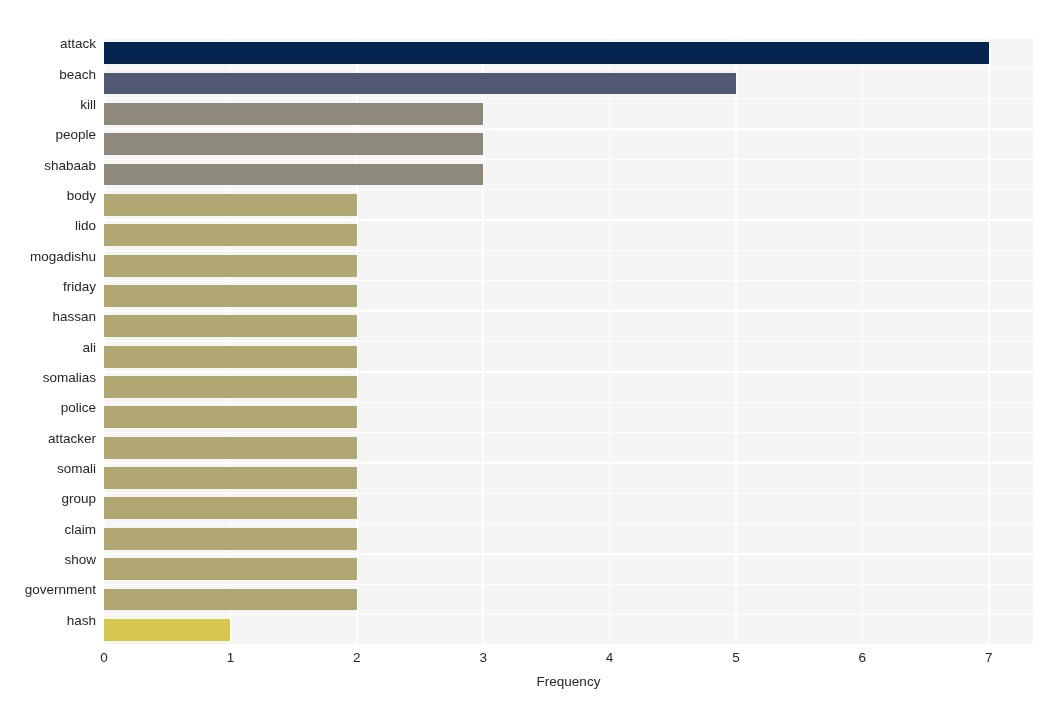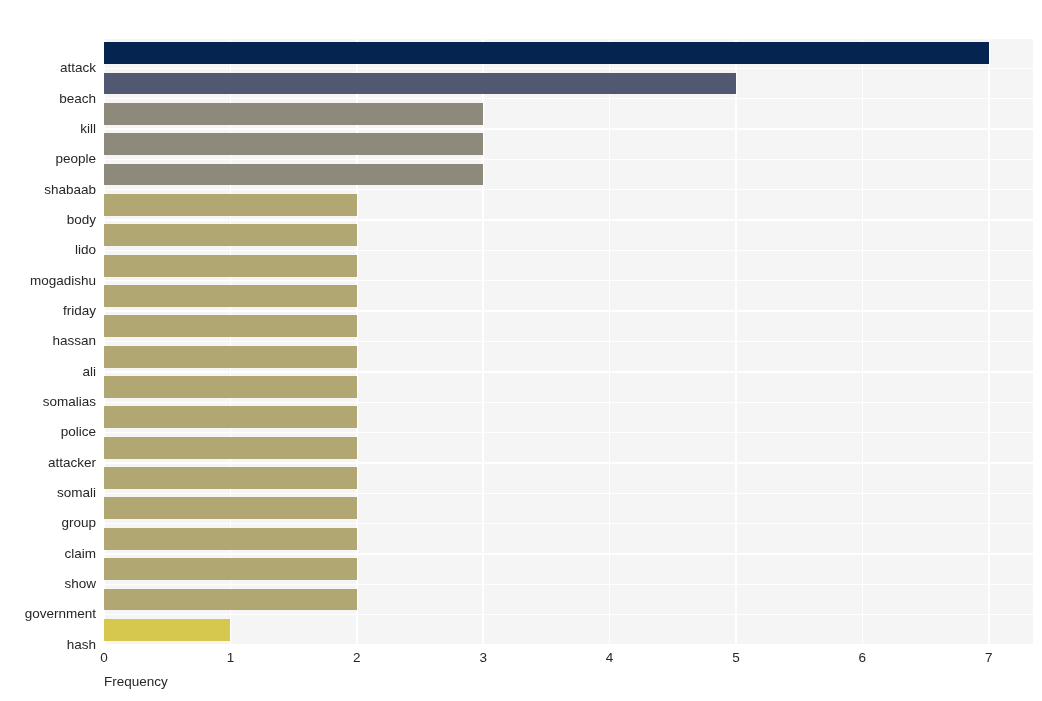--- a/index.html
+++ b/index.html
@@ -79,21 +79,21 @@
     right: 1044px;
     width: 200px;
     text-align: right;
     font-size: 13.5px;
     color: #262626;
     white-space: nowrap;
   }
   #ytick-layer {
     position: absolute;
     left: 0;
-    top: 54px;
+    top: 30px;
     width: 1042px;
     height: 607px;
   }
   #ytick-layer .ytick {
     right: auto;
     left: -102px;
     width: 198px;
   }
 
   
@@ -112,20 +112,21 @@
     text-align: center;
     font-size: 13.5px;
     color: #262626;
   }
 
   #xaxis-label {
     position: absolute;
     left: 104px;
     top: 674px;
     width: 929px;
+    text-align: center;
     font-size: 13.5px;
     color: #262626;
   }
 </style>
 </head>
 <body>
 
 <div id="figure">
 
 

